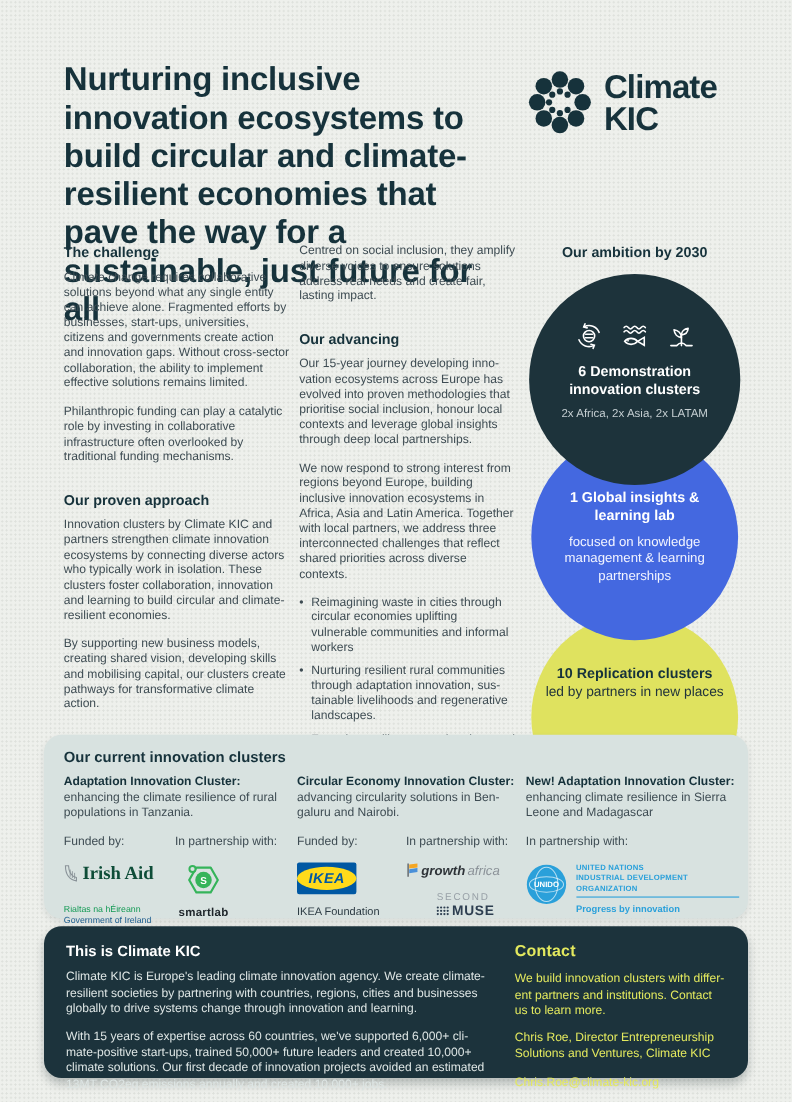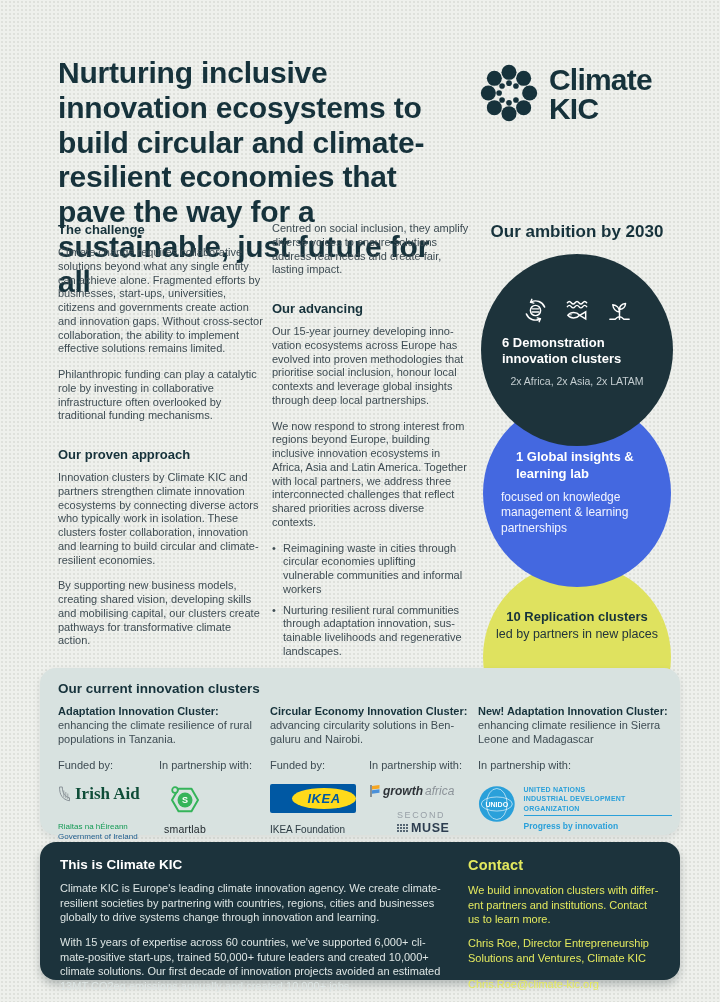--- a/index.html
+++ b/index.html
@@ -28,23 +28,23 @@
   .col-1 { left:58px;  width:205px; }
   .col-2 { left:272px; width:197px; }
   .col-3 { left:477px; width:200px; }
   .section-heading { font-size:13px; font-weight:700; color:#16323b; margin:0 0 9px; }
   .spaced { margin-top:24px; }
   p.body { font-size:11px; line-height:1.25; color:#3e4c53; margin:0 0 12px; }
   ul.bullets { list-style:none; margin-top:2px; }
   ul.bullets li { position:relative; font-size:11px; line-height:1.25; padding-left:11px; margin-bottom:7px; }
   ul.bullets li::before { content:"•"; position:absolute; left:0; top:0; color:#3e4c53; }
   
-  .ambition-heading { text-align:center; font-size:17px; font-weight:700; color:#16323b; }
+  .ambition-heading { text-align:center; font-size:13px; font-weight:700; color:#16323b; }
   .circle { position:relative; border-radius:50%; margin-left:auto; margin-right:auto;
-            display:flex; flex-direction:column; align-items:center; justify-content:center; text-align:left; }
+            display:flex; flex-direction:column; align-items:center; justify-content:center; text-align:center; }
   .circle-dark   { width:192px; height:192px; background:#1d333b; color:#fff; margin-top:12px;  z-index:3; padding-bottom:16px; }
   .circle-blue   { width:188px; height:188px; background:#4468e0; color:#fff; margin-top:-47px; z-index:2; }
   .circle-yellow { width:188px; height:188px; background:#dfe25f; color:#16323b; margin-top:-24px; z-index:1;
                    justify-content:flex-start; padding-top:46px; }
   .icon-row { display:flex; gap:15px; margin-bottom:11px; }
   .icon-row svg { width:27px; height:27px; }
   .circle-title { font-size:13px; font-weight:700; line-height:1.25; max-width:150px; }
   .circle-blue .circle-title { max-width:122px; }
   .circle-sub { font-size:10.5px; margin-top:8px; color:#c4ced1; }
   .circle-blue .circle-sub { font-size:12px; color:#f2f4ff; line-height:1.3; max-width:152px; }
@@ -63,23 +63,23 @@
   .funding-cols { display:flex; }
   .funding-col { flex:1; }
   .funding-label { font-size:11px; color:#3e4c53; margin-bottom:13px; }
   
   .irishaid .ia-top { display:flex; align-items:center; gap:4px; }
   .ia-name { font-family:"Liberation Serif", serif; font-weight:700; font-size:17px; color:#0e4d38; }
   .ia-sub1 { font-size:8px; color:#149a55; margin-top:18px; }
   .ia-sub2 { font-size:8px; color:#1b5d8f; margin-top:1px; }
   
   .smartlab { width:52px; text-align:center; margin-top:1px; }
-  .sl-label { font-size:10.5px; font-weight:400; color:#1d2429; margin-top:3px; letter-spacing:0.2px; }
-  
-  .ikea-box { width:86px; height:29px; background:#0058a3; border-radius:2px; display:flex; align-items:center; justify-content:flex-end; }
+  .sl-label { font-size:10.5px; font-weight:700; color:#1d2429; margin-top:3px; letter-spacing:0.2px; }
+  
+  .ikea-box { width:54px; height:29px; background:#0058a3; border-radius:2px; display:flex; align-items:center; justify-content:center; }
   .ikea-oval { width:64px; height:21px; background:#ffda1a; border-radius:50%; display:flex; align-items:center; justify-content:center; }
   .ikea-oval span { color:#0058a3; font-weight:700; font-style:italic; font-size:13px; letter-spacing:0.5px; }
   .ikea-caption { font-size:10px; color:#2b3a42; margin-top:11px; }
   
   .ga { display:flex; align-items:center; gap:2px; margin-top:2px; }
   .ga-bold  { font-weight:700; font-style:italic; font-size:12px; color:#2e3338; }
   .ga-light { font-style:italic; font-size:12px; color:#8b9298;text-align:center; }
   
   .sm { margin-top:12px; margin-left:28px; }
   .sm-line1 { font-size:9px; letter-spacing:1.6px; color:#98a0a7; }

